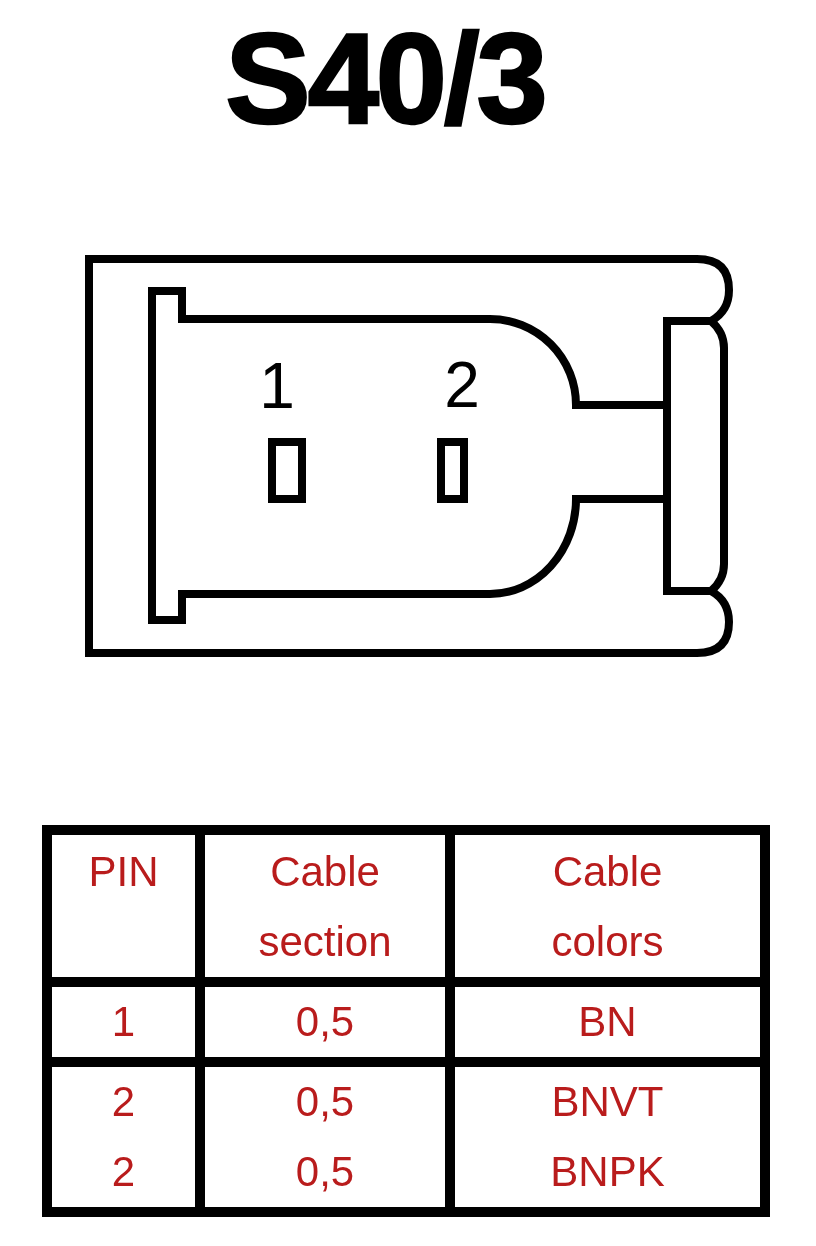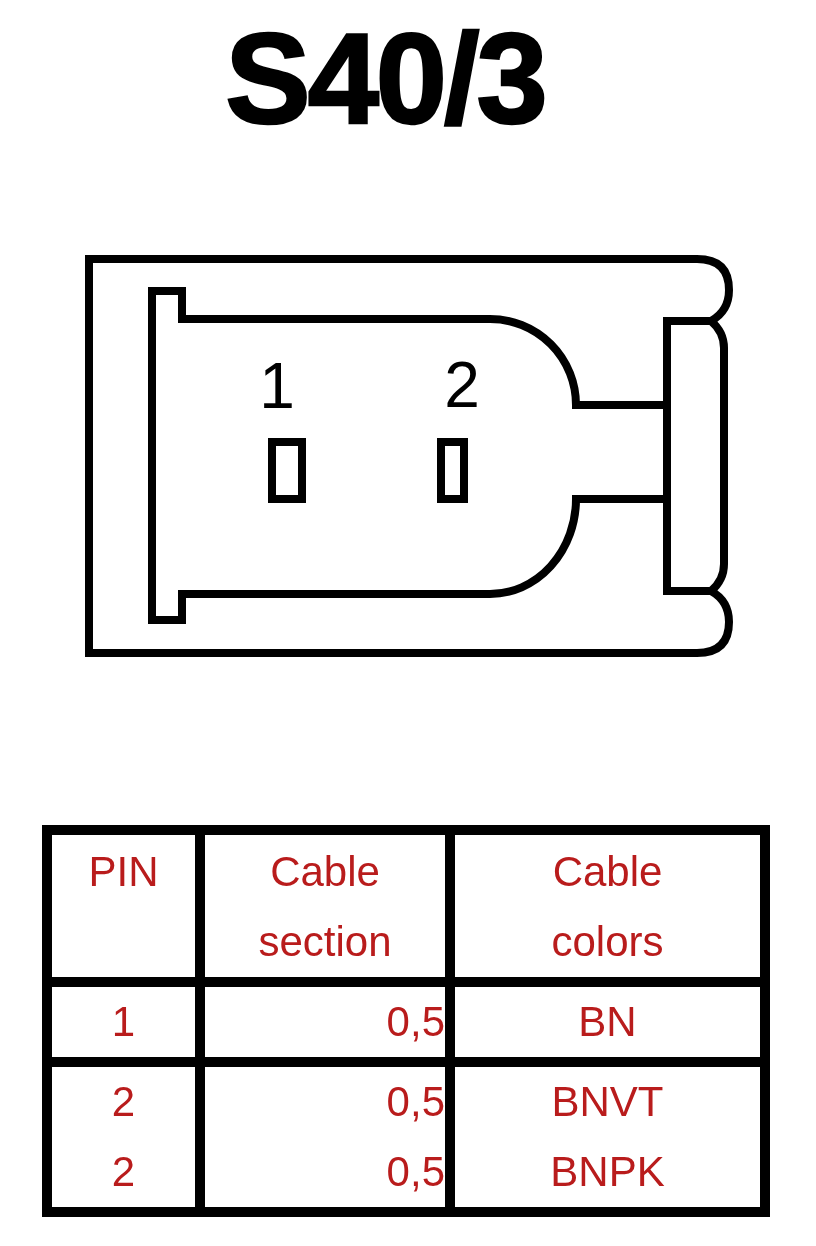--- a/index.html
+++ b/index.html
@@ -64,21 +64,21 @@
     overflow: hidden;
   }
   .pin-table th {
     font-weight: 400;
     text-align: center;
     vertical-align: top;
     padding-top: 2px;
   }
   .pin-table td { vertical-align: middle; }
   .col-pin   { text-align: center; }
-  .col-cross { text-align: right; padding-left: 16px; }
+  .col-cross { text-align: center; padding-left: 16px; }
   .col-color { text-align: center; padding-left: 20px; }
 </style>
 </head>
 <body>
 
 <div class="page">
 
   <h1 class="title">S40/3</h1>
 
   <svg class="connector-svg" viewBox="80 245 660 420" xmlns="http://www.w3.org/2000/svg">

